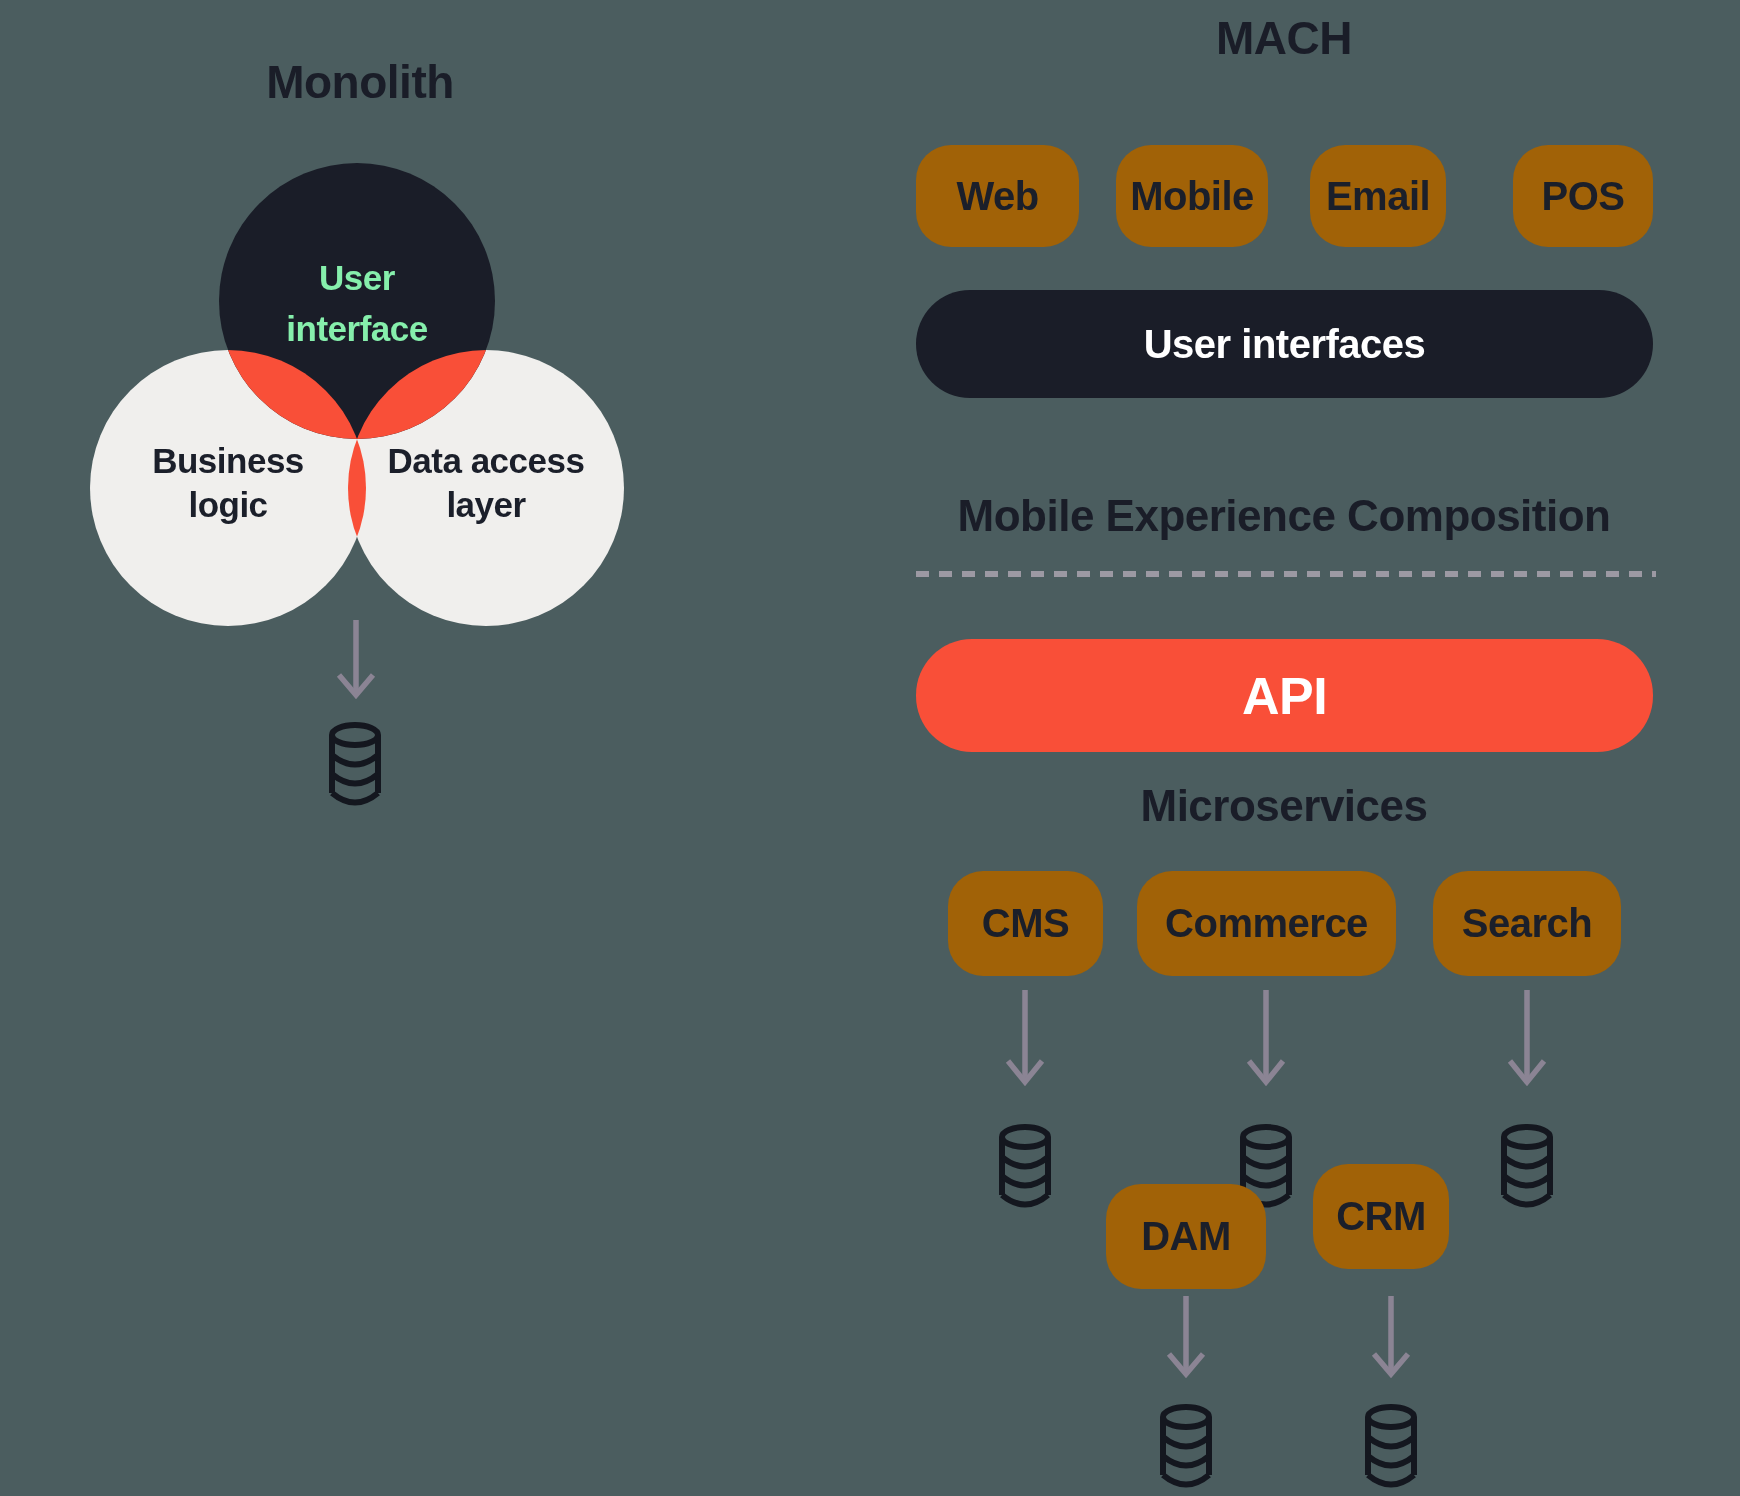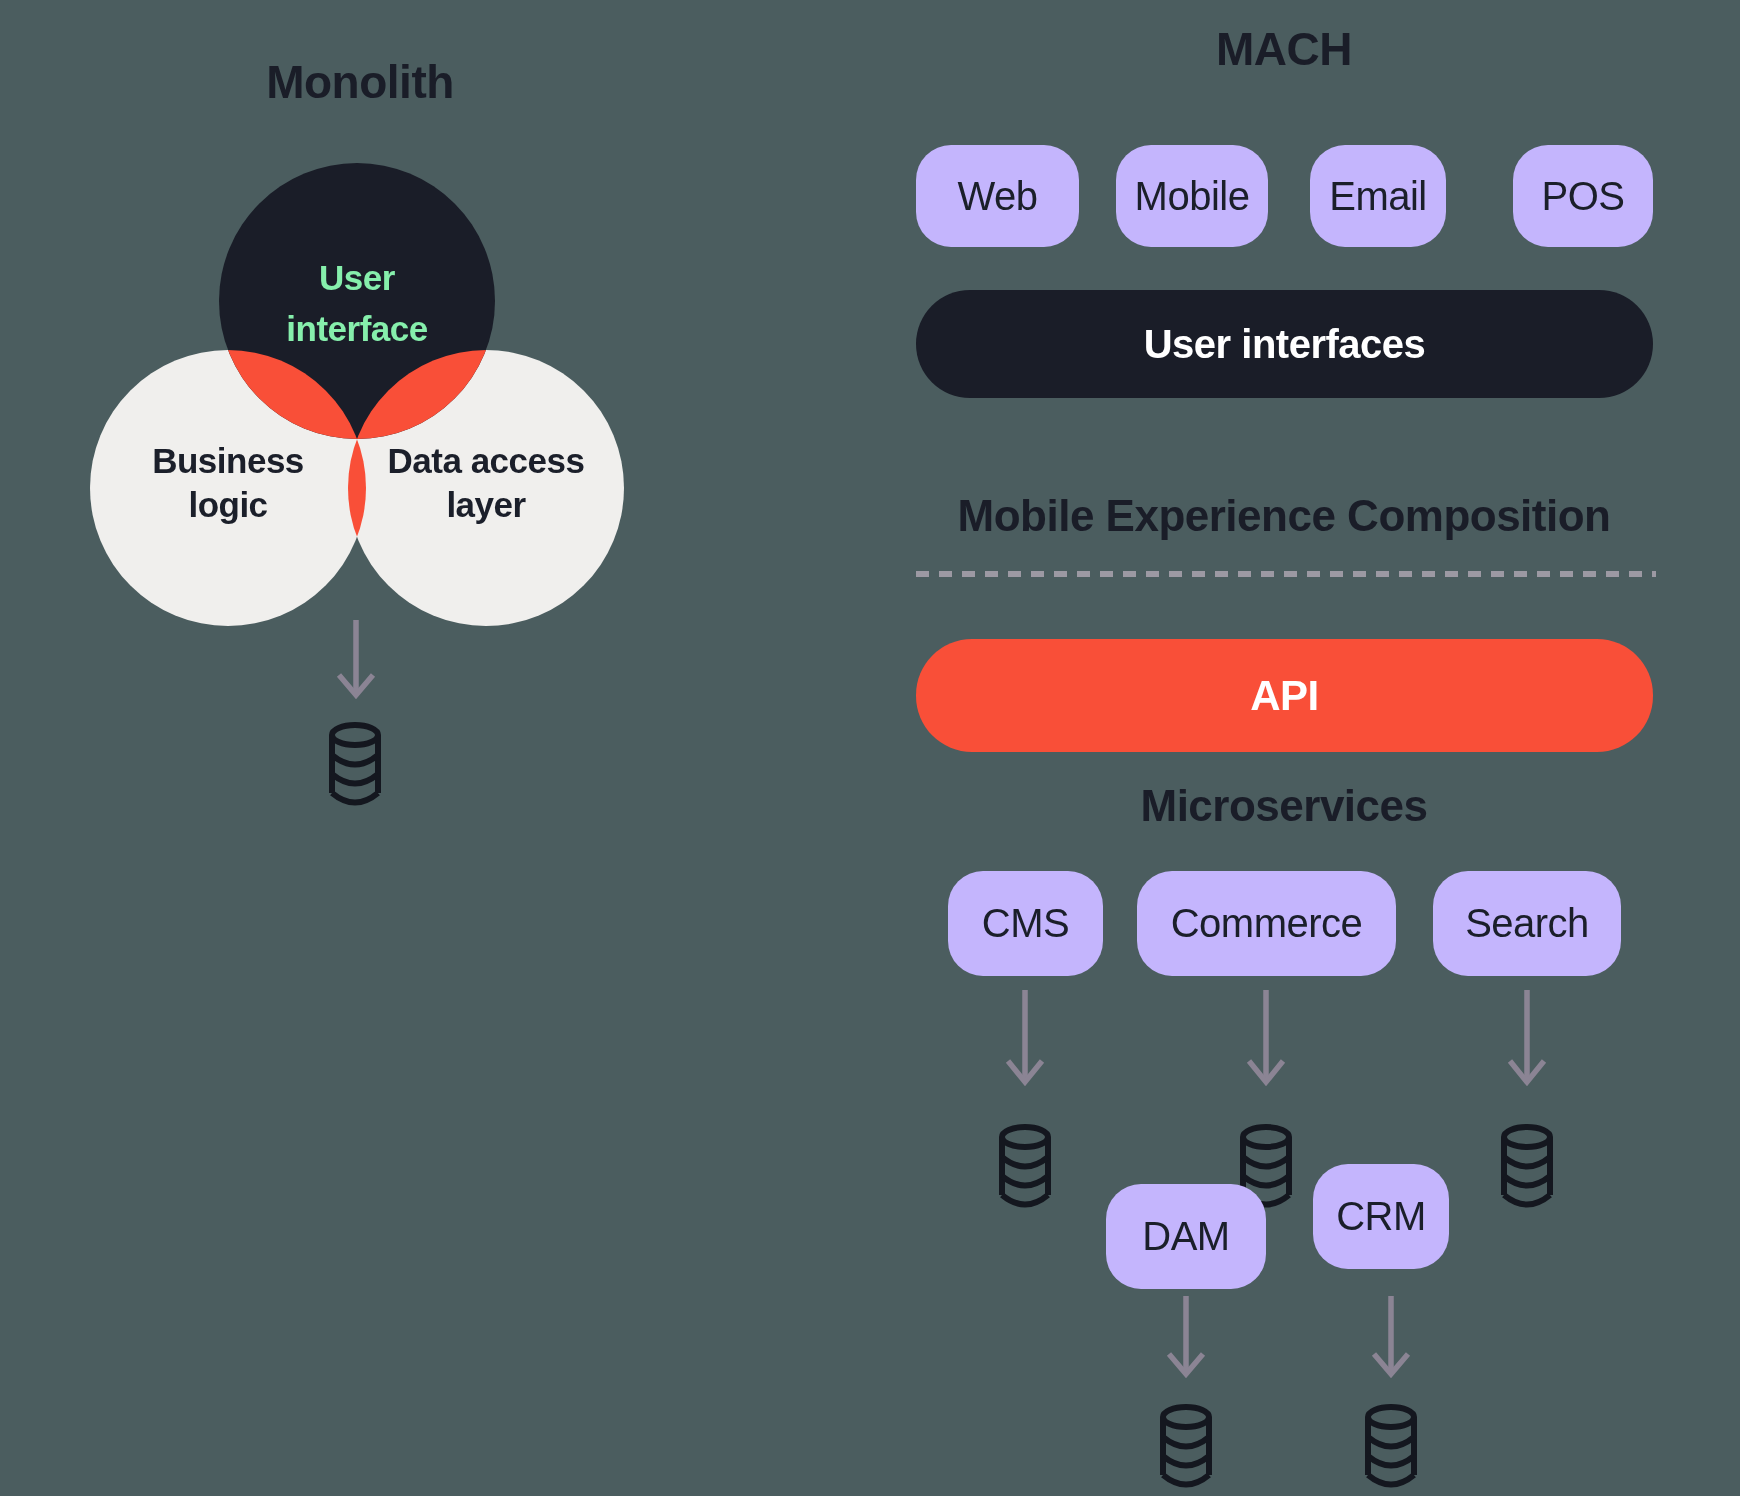--- a/index.html
+++ b/index.html
@@ -8,29 +8,29 @@
     background:#4B5D5F;
     font-family:"Liberation Sans", sans-serif;
   }
   .abs{position:absolute;}
   .heading{
     position:absolute;text-align:center;font-weight:700;font-size:46px;
     letter-spacing:-0.5px;color:#1A1D28;line-height:52px;
   }
   .pill{
     position:absolute;display:flex;align-items:center;justify-content:center;
-    background:#c4b5fd;border-radius:35px;color:#1B1F2A;
-    font-size:40px;font-weight:400;letter-spacing:-0.5px;
+    background:#a16207;border-radius:35px;color:#1B1F2A;
+    font-size:40px;font-weight:700;letter-spacing:-0.5px;
   }
   .bar{
     position:absolute;display:flex;align-items:center;justify-content:center;
     color:#FFFFFF;font-weight:700;letter-spacing:-0.5px;
   }
   .bar-dark{background:#1A1D28;border-radius:54px;font-size:40px;}
-  .bar-red{background:#F94F38;border-radius:56px;font-size:42px;}
+  .bar-red{background:#F94F38;border-radius:56px;font-size:52px;}
   .dashes{
     position:absolute;height:6px;
     background:repeating-linear-gradient(to right,#9C99A3 0 13px,transparent 13px 23px);
   }
   .venn-label{
     position:absolute;text-align:center;font-weight:700;letter-spacing:-0.5px;
     font-size:35px;color:#1B1F2A;
   }
   .venn-label div{line-height:44px;}
   .venn-label.on-dark{color:#86efac;}
@@ -83,21 +83,21 @@
     <path d="M5,57 L22,77 L39,57" stroke="#8B8494" stroke-width="5.5" fill="none" stroke-linejoin="miter"></path>
   </svg>
   <svg class="abs" style="left:325px;top:722px;" width="60" height="92" viewBox="0 0 60 92">
     <ellipse cx="30" cy="13" rx="23" ry="10" stroke="#14171F" stroke-width="6" fill="none"></ellipse>
     <path d="M7,13 V71 M53,13 V71" stroke="#14171F" stroke-width="6" fill="none"></path>
     <path d="M7,33 Q30,52 53,33" stroke="#14171F" stroke-width="6" fill="none"></path>
     <path d="M7,52 Q30,71 53,52" stroke="#14171F" stroke-width="6" fill="none"></path>
     <path d="M7,71 Q30,90 53,71" stroke="#14171F" stroke-width="6" fill="none"></path>
   </svg>
 
-  <div class="heading" style="left:914px;top:23px;width:740px;">MACH</div>
+  <div class="heading" style="left:914px;top:12px;width:740px;">MACH</div>
 
   <div class="pill" style="left:916px;top:145px;width:163px;height:102px;">Web</div>
   <div class="pill" style="left:1116px;top:145px;width:152px;height:102px;">Mobile</div>
   <div class="pill" style="left:1310px;top:145px;width:136px;height:102px;">Email</div>
   <div class="pill" style="left:1513px;top:145px;width:140px;height:102px;">POS</div>
 
   <div class="bar bar-dark" style="left:916px;top:290px;width:737px;height:108px;">User interfaces</div>
 
   <div class="heading" style="left:914px;top:490px;width:740px;font-size:44px;">Mobile Experience Composition</div>
   <div class="dashes" style="left:916px;top:571px;width:740px;"></div>

